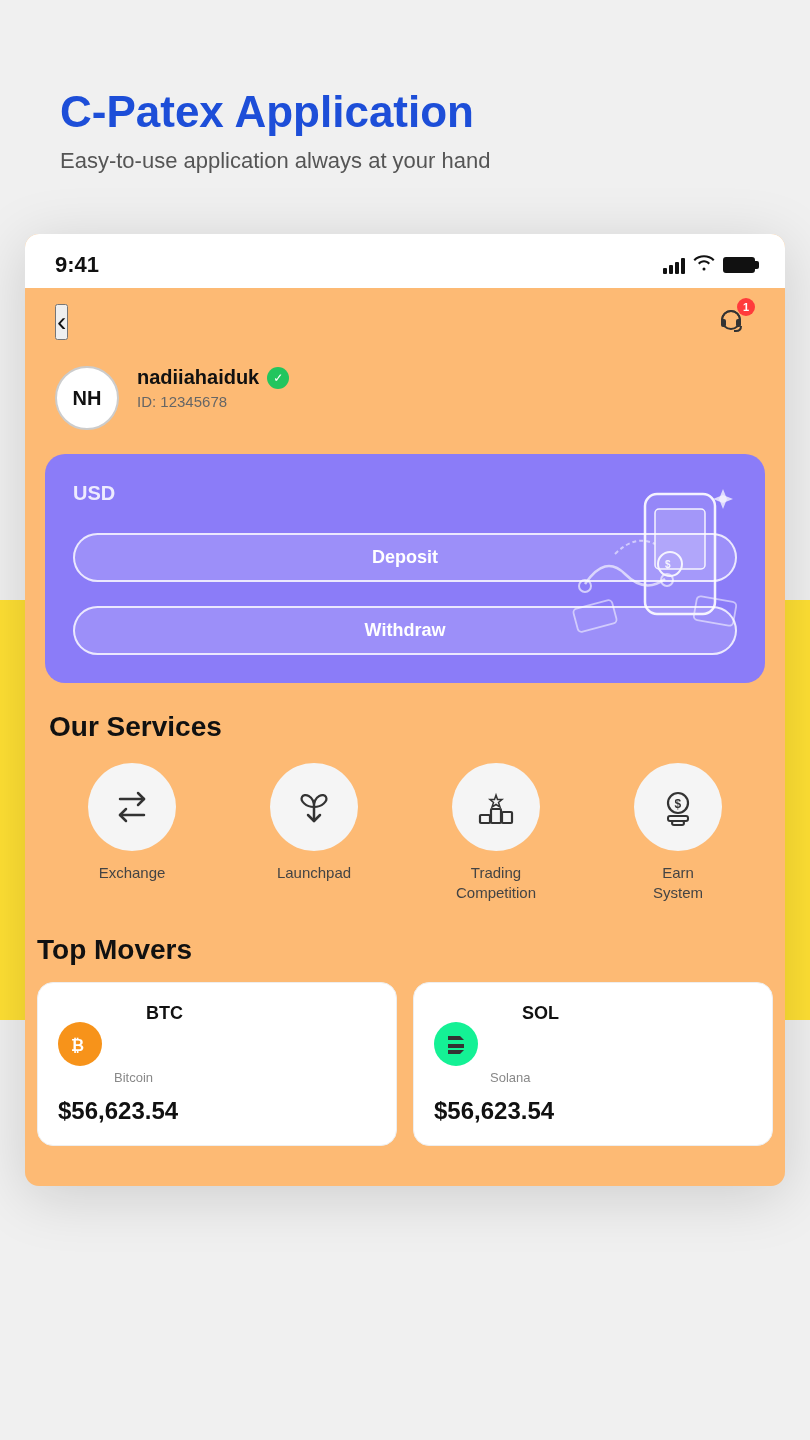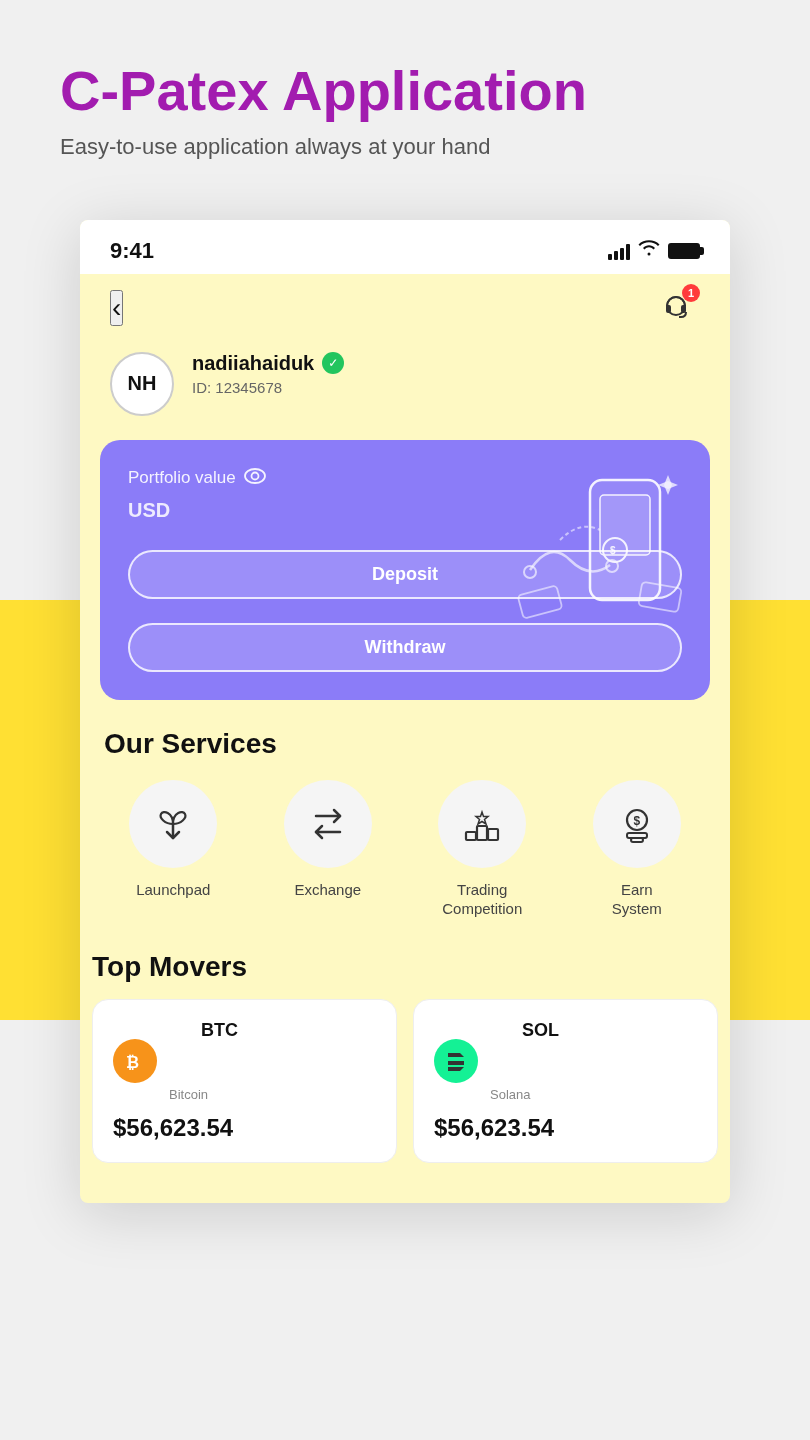--- a/index.html
+++ b/index.html
@@ -33,40 +33,41 @@
     }
 
     
     .page-header {
       padding: 60px 60px 30px 60px;
       background: #f0f0f0;
       position: relative;
       z-index: 1;
     }
     .page-title {
-      font-size: 56px;
+      font-size: 44px;
       font-weight: 800;
-      color: #a21caf;
+      color: #1d4ed8;
       line-height: 1.1;
       margin-bottom: 12px;
+      margin-top: 28px;
     }
     .page-subtitle {
       font-size: 22px;
       color: #555;
       font-weight: 400;
     }
 
     
     .phone-mockup {
       position: relative;
       z-index: 2;
-      width: 650px;
+      width: 760px;
       margin: 30px auto 0 auto;
-      background: #fef9c3;
-      border-radius: 8px;
+      background: #fdba74;
+      border-radius: 14px;
       box-shadow: 0 10px 60px rgba(0,0,0,0.15);
       overflow: hidden;
       padding-bottom: 40px;
     }
 
     
     .status-bar {
       display: flex;
       justify-content: space-between;
       align-items: center;
@@ -412,29 +413,20 @@
     <div class="profile-info">
       <div class="profile-name-row">
         <span class="profile-name">nadiiahaiduk</span>
         <div class="verified-badge">✓</div>
       </div>
       <span class="profile-id">ID: 12345678</span>
     </div>
   </div>
 
   <div class="portfolio-card">
-    <div class="portfolio-label">
-      <span>Portfolio value</span>
-      <span class="eye-icon">
-        <svg width="22" height="16" viewBox="0 0 22 16" fill="none">
-          <ellipse cx="11" cy="8" rx="10" ry="7" stroke="rgba(255,255,255,0.9)" stroke-width="1.8"></ellipse>
-          <circle cx="11" cy="8" r="3.5" stroke="rgba(255,255,255,0.9)" stroke-width="1.8"></circle>
-        </svg>
-      </span>
-    </div>
     <div class="portfolio-value-row">
       <span class="portfolio-currency">USD</span>
     </div>
     <div class="portfolio-buttons">
       <button class="portfolio-btn">Deposit</button>
       <button class="portfolio-btn">Withdraw</button>
     </div>
 
     <svg class="portfolio-illustration" viewBox="0 0 200 180" fill="none" xmlns="http://www.w3.org/2000/svg">
 
@@ -453,42 +445,42 @@
       <circle cx="30" cy="122" r="6" fill="none" stroke="white" stroke-width="2" opacity="0.7"></circle>
       <circle cx="112" cy="116" r="6" fill="none" stroke="white" stroke-width="2" opacity="0.7"></circle>
 
       <rect x="20" y="140" width="40" height="24" rx="4" fill="none" stroke="white" stroke-width="1.8" opacity="0.6" transform="rotate(-15 40 152)"></rect>
       <rect x="140" y="135" width="40" height="24" rx="4" fill="none" stroke="white" stroke-width="1.8" opacity="0.6" transform="rotate(10 160 147)"></rect>
     </svg>
   </div>
 
   <h2 class="section-title">Our Services</h2>
   <div class="services-grid">
-
-    <div class="service-item">
-      <div class="service-icon-circle">
-        <svg width="40" height="40" viewBox="0 0 40 40" fill="none">
-          <path d="M20 34 L20 20" stroke="#333" stroke-width="2.5" stroke-linecap="round"></path>
-          <path d="M14 28 L20 34 L26 28" stroke="#333" stroke-width="2.5" stroke-linecap="round" stroke-linejoin="round"></path>
-          <path d="M20 20 C20 8 30 6 32 10 C34 14 28 20 20 20 C12 20 6 14 8 10 C10 6 20 8 20 20Z" stroke="#333" stroke-width="2.2" fill="none"></path>
-        </svg>
-      </div>
-      <span class="service-label">Launchpad</span>
-    </div>
 
     <div class="service-item">
       <div class="service-icon-circle">
         <svg width="40" height="40" viewBox="0 0 40 40" fill="none">
           <path d="M8 12 L32 12" stroke="#333" stroke-width="2.5" stroke-linecap="round"></path>
           <path d="M26 6 L32 12 L26 18" stroke="#333" stroke-width="2.5" stroke-linecap="round" stroke-linejoin="round"></path>
           <path d="M32 28 L8 28" stroke="#333" stroke-width="2.5" stroke-linecap="round"></path>
           <path d="M14 22 L8 28 L14 34" stroke="#333" stroke-width="2.5" stroke-linecap="round" stroke-linejoin="round"></path>
         </svg>
       </div>
       <span class="service-label">Exchange</span>
+    </div>
+
+    <div class="service-item">
+      <div class="service-icon-circle">
+        <svg width="40" height="40" viewBox="0 0 40 40" fill="none">
+          <path d="M20 34 L20 20" stroke="#333" stroke-width="2.5" stroke-linecap="round"></path>
+          <path d="M14 28 L20 34 L26 28" stroke="#333" stroke-width="2.5" stroke-linecap="round" stroke-linejoin="round"></path>
+          <path d="M20 20 C20 8 30 6 32 10 C34 14 28 20 20 20 C12 20 6 14 8 10 C10 6 20 8 20 20Z" stroke="#333" stroke-width="2.2" fill="none"></path>
+        </svg>
+      </div>
+      <span class="service-label">Launchpad</span>
     </div>
 
     <div class="service-item">
       <div class="service-icon-circle">
         <svg width="40" height="40" viewBox="0 0 40 40" fill="none">
 
           <rect x="15" y="22" width="10" height="14" rx="1" stroke="#333" stroke-width="2.2" fill="none"></rect>
           <rect x="4" y="28" width="10" height="8" rx="1" stroke="#333" stroke-width="2.2" fill="none"></rect>
           <rect x="26" y="25" width="10" height="11" rx="1" stroke="#333" stroke-width="2.2" fill="none"></rect>
 

